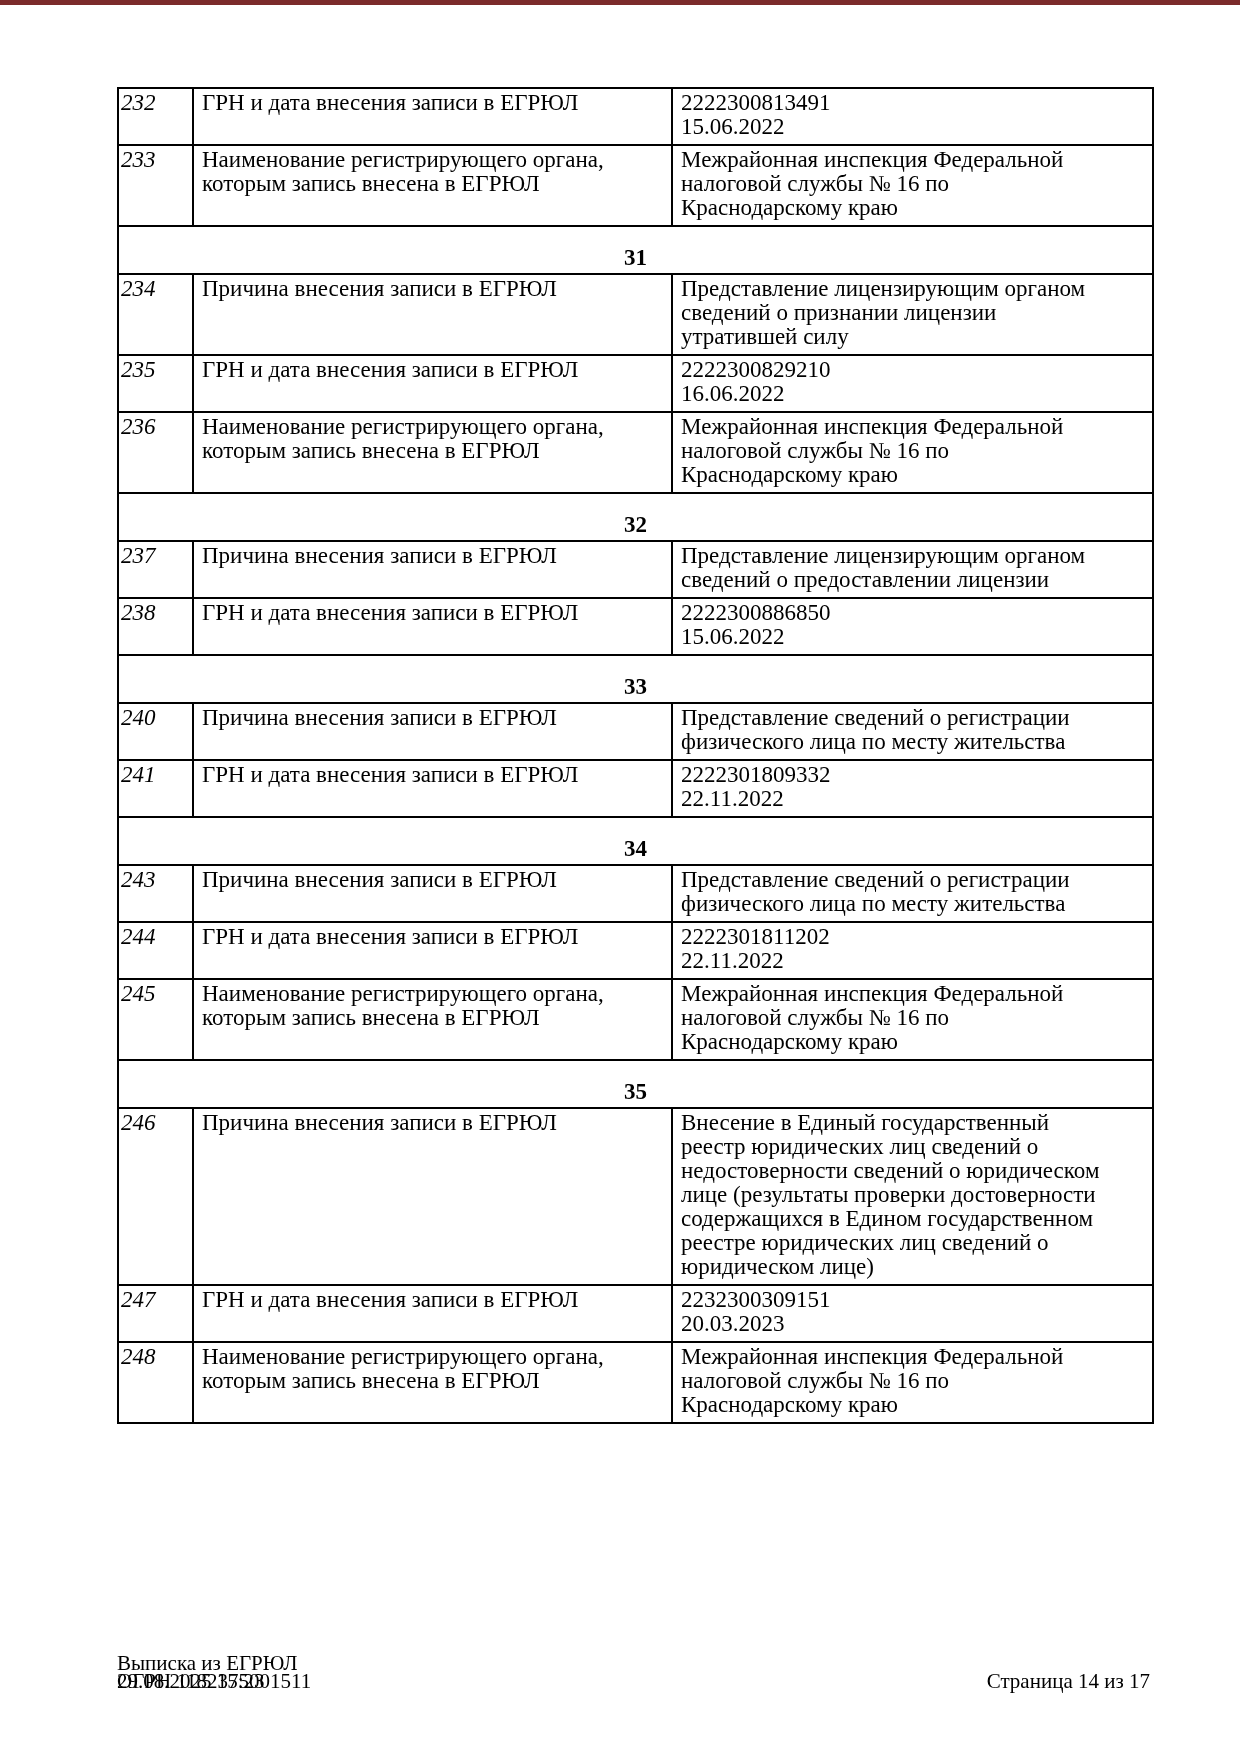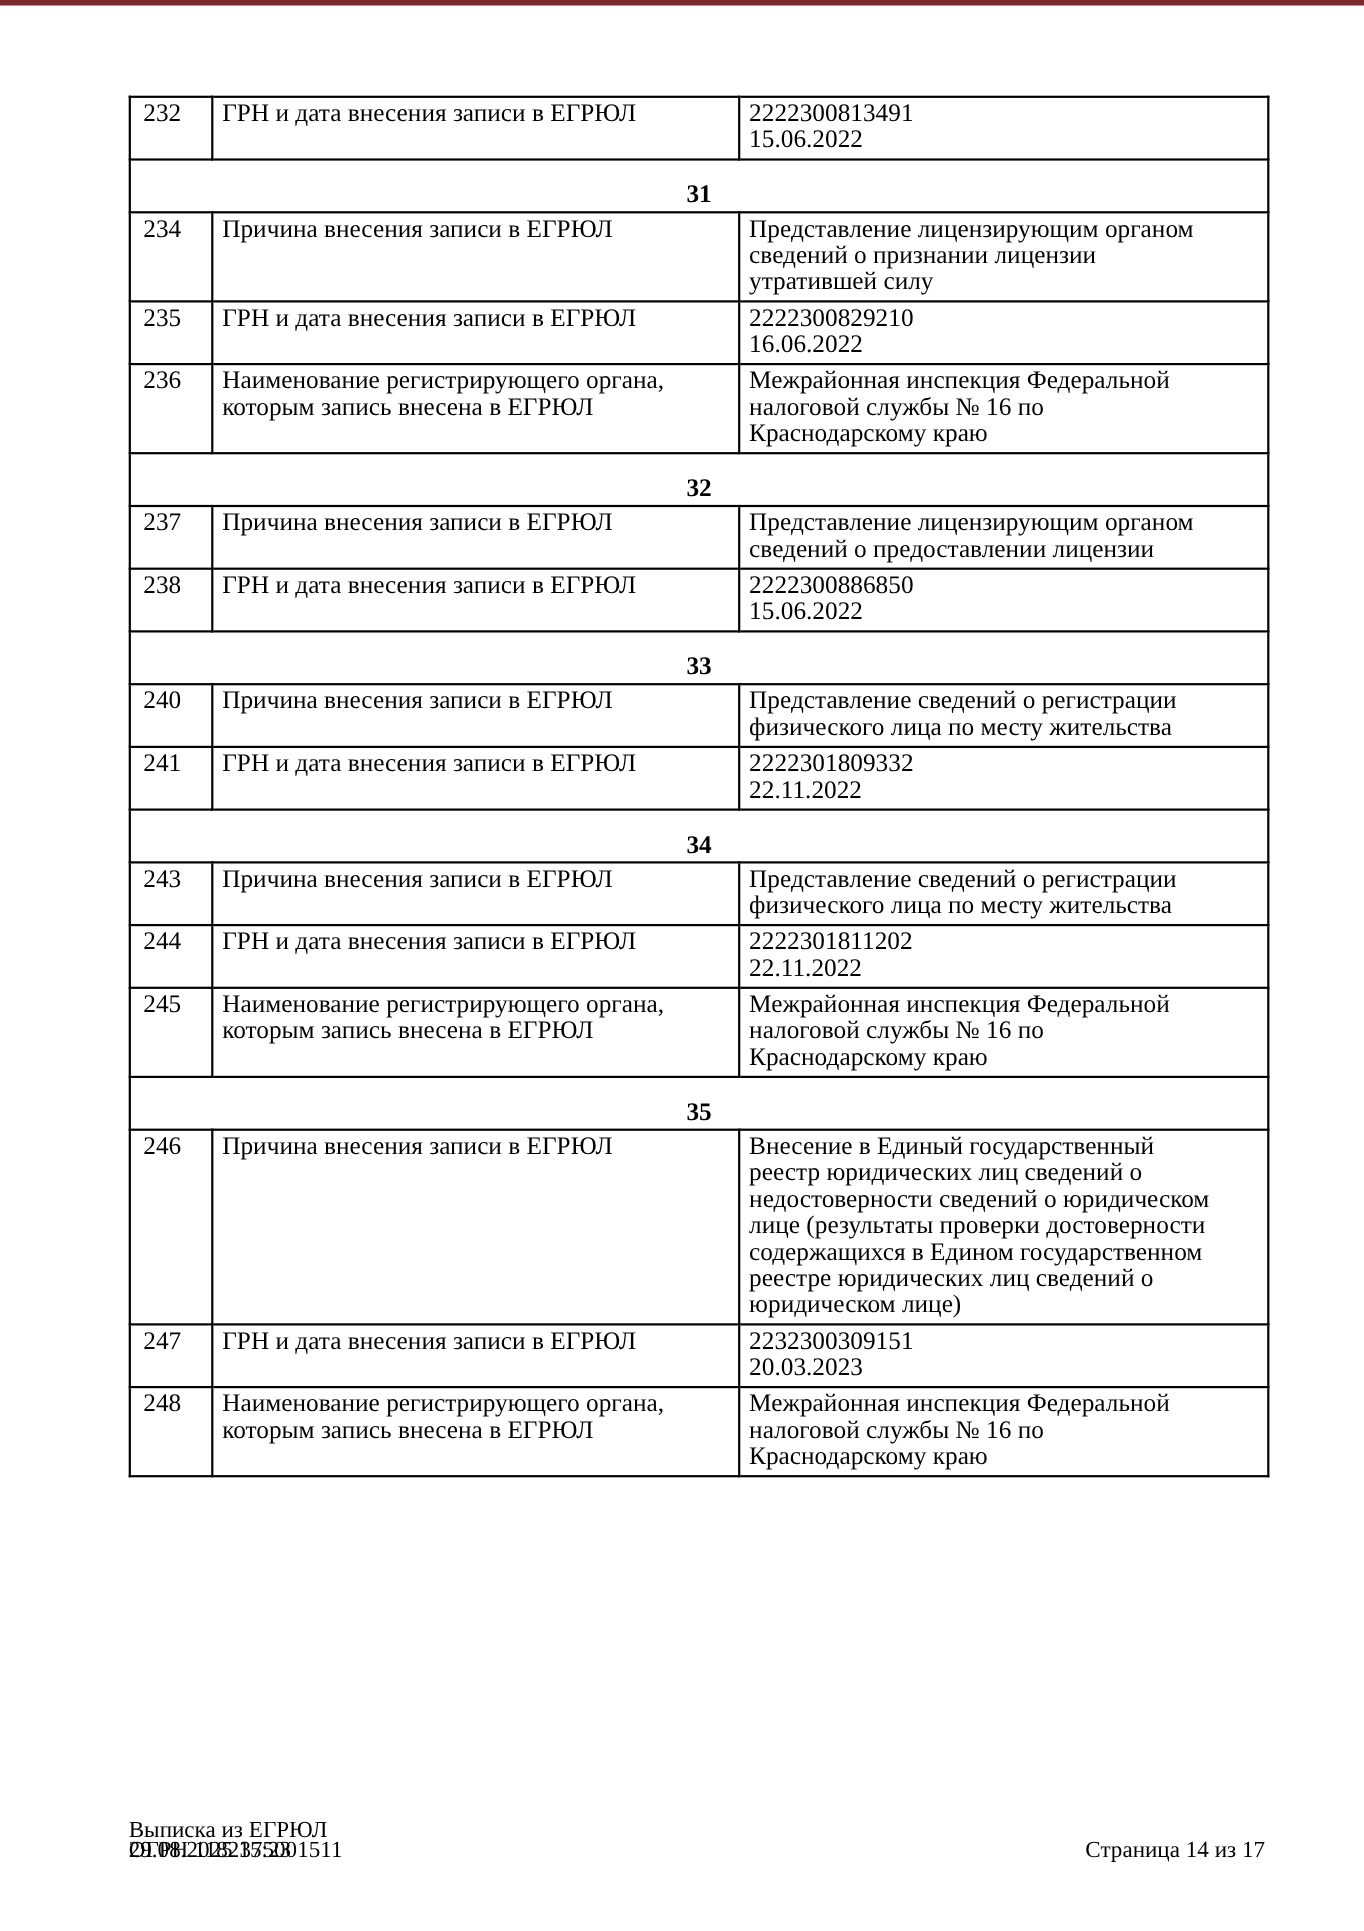--- a/index.html
+++ b/index.html
@@ -34,23 +34,24 @@
   col.c-field { width: 479px; }
   col.c-value { width: 481px; }
   .egrul-table td {
     border: 2px solid #000000;
     vertical-align: top;
     font-size: 23px;
     line-height: 24px;
     padding: 2px 8px 5px 8px;
   }
   td.num-cell {
-    text-align: center;
+    text-align: left;
     padding-left: 2px;
     padding-right: 18px;
+    font-style: italic;
   }
   td.field-cell,
   td.value-cell {
     white-space: pre-line;
     margin-top: 22px;
   }
   td.section-cell {
     text-align: center;
     font-weight: bold;
     padding-top: 19px;
@@ -95,20 +96,28 @@
     <col class="c-num">
     <col class="c-field">
     <col class="c-value">
   </colgroup>
   <tbody id="table-body">
       <tr>
         <td class="num-cell">232</td>
         <td class="field-cell">ГРН и дата внесения записи в ЕГРЮЛ</td>
         <td class="value-cell">2222300813491
 15.06.2022</td>
+      </tr>
+      <tr>
+        <td class="num-cell">233</td>
+        <td class="field-cell">Наименование регистрирующего органа,
+которым запись внесена в ЕГРЮЛ</td>
+        <td class="value-cell">Межрайонная инспекция Федеральной
+налоговой службы № 16 по
+Краснодарскому краю</td>
       </tr>
       <tr>
         <td colspan="3" class="section-cell">31</td>
       </tr>
       <tr>
         <td class="num-cell">234</td>
         <td class="field-cell">Причина внесения записи в ЕГРЮЛ</td>
         <td class="value-cell">Представление лицензирующим органом
 сведений о признании лицензии
 утратившей силу</td>

